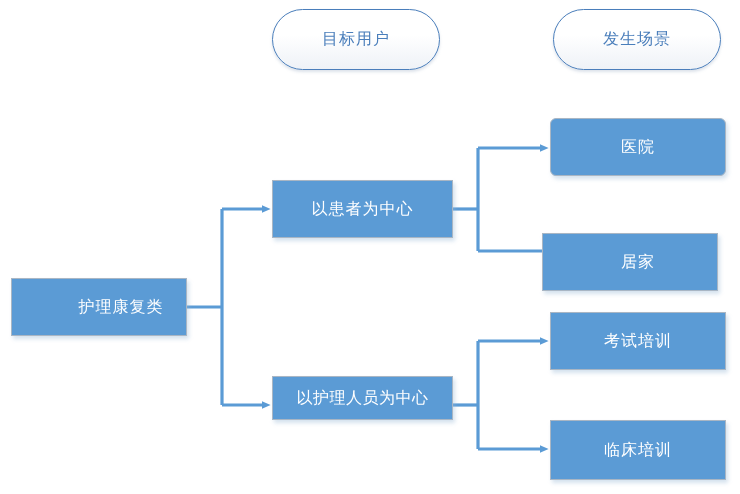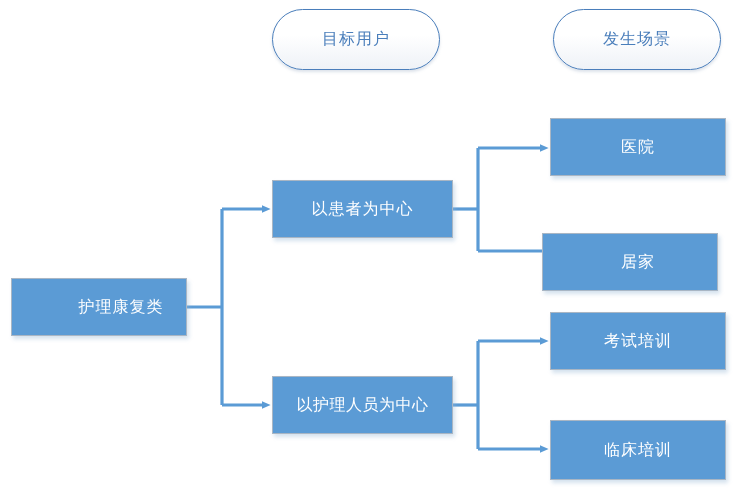--- a/index.html
+++ b/index.html
@@ -102,25 +102,25 @@
   </div>
 
   <div class="node" style="left:11px; top:278px; width:176px; height:58px;padding-left:44px;">
     <span>护理康复类</span>
   </div>
 
   <div class="node" style="left:272px; top:180px; width:181px; height:58px;font-family:Liberation Mono, monospace;">
     <span>以患者为中心</span>
   </div>
 
-  <div class="node tight" style="left:272px; top:376px; width:181px; height:58px;">
+  <div class="node tight" style="left:272px; top:376px; width:181px; height:44px;">
     <span>以护理人员为中心</span>
   </div>
 
-  <div class="node" style="left:550px; top:118px; width:176px; height:58px;">
+  <div class="node" style="left:550px; top:118px; width:176px; height:58px;border-radius:6px;">
     <span>医院</span>
   </div>
 
   <div class="node" style="left:542px; top:233px; width:176px; height:58px;padding-left:16px;">
     <span>居家</span>
   </div>
 
   <div class="node" style="left:550px; top:312px; width:176px; height:58px;">
     <span>考试培训</span>
   </div>

